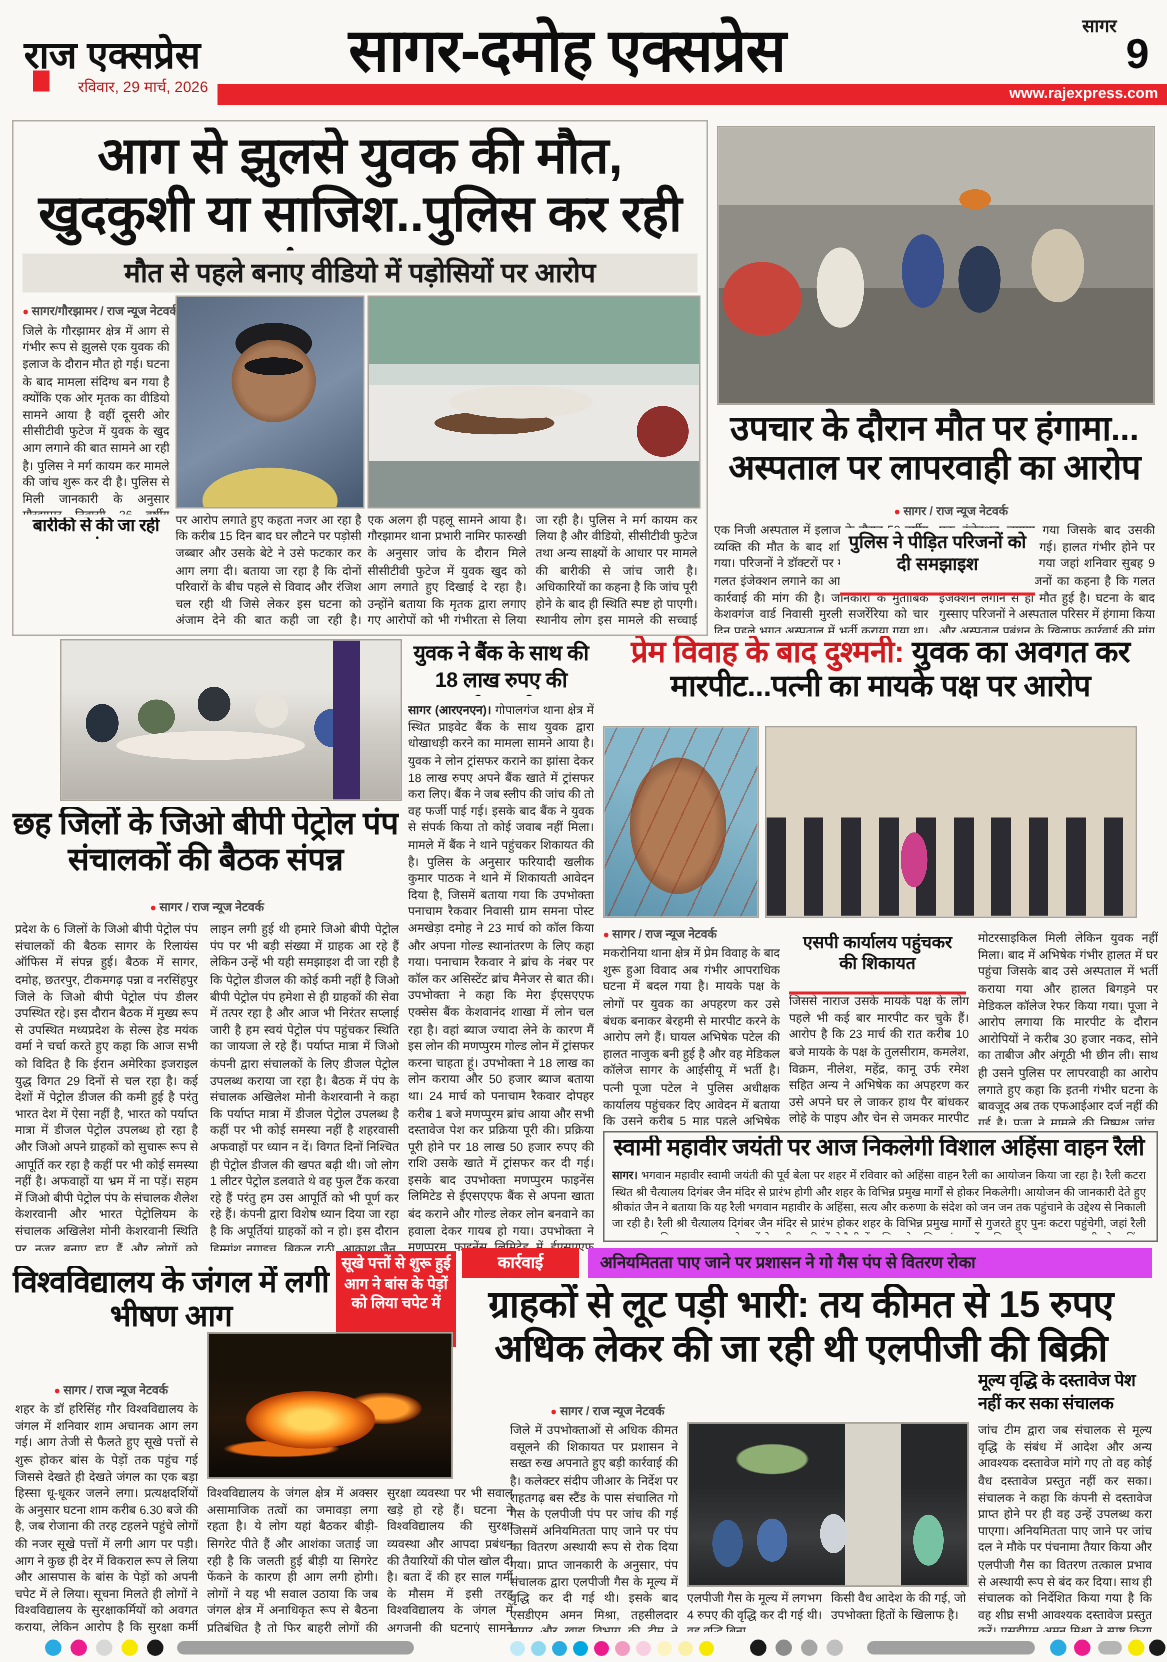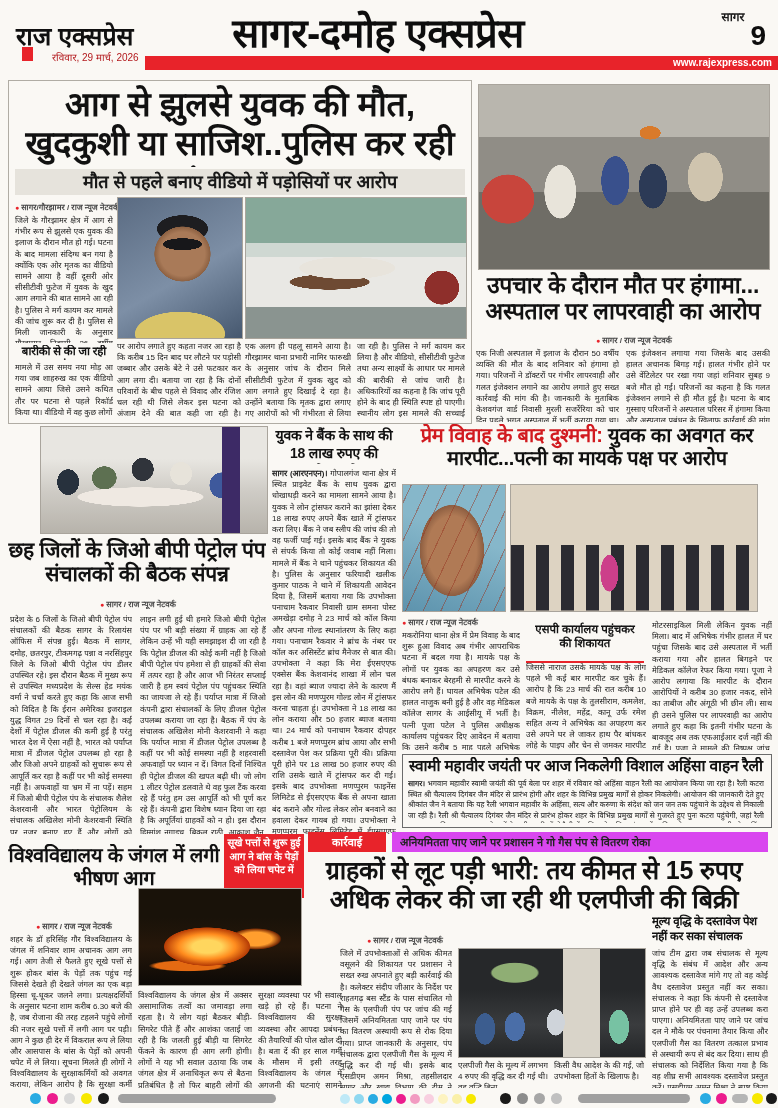--- a/index.html
+++ b/index.html
@@ -85,34 +85,34 @@
       <div class="abs" style="right:6px;top:1px;width:200px;text-align:right;font-size:10px;font-weight:700;color:#ffffff;">www.rajexpress.com</div>
     </div>
   </div>
 
   <div class="abs" style="left:8px;top:80px;width:462px;height:342px;border:1px solid #b0aca4;">
     <div class="abs hl" style="left:6px;top:4px;width:450px;height:82px;font-size:34px;text-align:center;">आग से झुलसे युवक की मौत, खुदकुशी या साजिश..पुलिस कर रही जांच पड़ताल</div>
     <div class="abs grayband" style="left:6px;top:88px;width:450px;height:26px;font-size:18px;line-height:26px;">मौत से पहले बनाए वीडियो में पड़ोसियों पर आरोप</div>
     <div class="abs byline" style="left:6px;top:120px;width:140px;">सागर/गौरझामर / राज न्यूज नेटवर्क</div>
     <div class="abs body" style="left:6px;top:134px;width:98px;height:128px;">जिले के गौरझामर क्षेत्र में आग से गंभीर रूप से झुलसे एक युवक की इलाज के दौरान मौत हो गई। घटना के बाद मामला संदिग्ध बन गया है क्योंकि एक ओर मृतक का वीडियो सामने आया है वहीं दूसरी ओर सीसीटीवी फुटेज में युवक के खुद आग लगाने की बात सामने आ रही है। पुलिस ने मर्ग कायम कर मामले की जांच शुरू कर दी है। पुलिस से मिली जानकारी के अनुसार गौरझामर निवासी 26 वर्षीय शाहरुख पिता फरीद खान 26 मार्च की रात आग से बुरी तरह झुलस गया था। परिजन उसे तत्काल गंभीर हालत में बुंदेलखंड मेडिकल कॉलेज लेकर पहुंचे जहां इलाज के दौरान शुक्रवार रात उसकी मौत हो गई। शनिवार को पोस्टमार्टम के बाद शव परिजनों को सौंप दिया गया।</div>
     <div class="abs hl" style="left:6px;top:264px;width:98px;height:15px;font-size:11.5px;text-align:center;">बारीकी से की जा रही जांच</div>
-    <div class="abs body" style="left:6px;top:281px;width:98px;height:56px;">मामले में उस समय नया मोड़ आ गया जब शाहरुख का एक वीडियो सामने आया जिसे उसने कथित तौर पर घटना से पहले रिकॉर्ड किया था। वीडियो में वह कुछ लोगों</div>
     <div class="abs ph ph-portrait" style="left:108px;top:116px;width:124px;height:140px;"></div>
     <div class="abs ph ph-bed" style="left:236px;top:116px;width:220px;height:140px;"></div>
     <div class="abs body" style="left:108px;top:260px;width:124px;height:78px;">पर आरोप लगाते हुए कहता नजर आ रहा है कि करीब 15 दिन बाद घर लौटने पर पड़ोसी जब्बार और उसके बेटे ने उसे फटकार कर आग लगा दी। बताया जा रहा है कि दोनों परिवारों के बीच पहले से विवाद और रंजिश चल रही थी जिसे लेकर इस घटना को अंजाम देने की बात कही जा रही है। हालांकि पुलिस की शुरुआती जांच में</div>
     <div class="abs body" style="left:236px;top:260px;width:106px;height:78px;">एक अलग ही पहलू सामने आया है। गौरझामर थाना प्रभारी नामिर फारुखी के अनुसार जांच के दौरान मिले सीसीटीवी फुटेज में युवक खुद को आग लगाते हुए दिखाई दे रहा है। उन्होंने बताया कि मृतक द्वारा लगाए गए आरोपों को भी गंभीरता से लिया जा रहा है लेकिन फिलहाल सभी साक्ष्यों के आधार पर हर एंगल से जांच की</div>
     <div class="abs body" style="left:348px;top:260px;width:108px;height:78px;">जा रही है। पुलिस ने मर्ग कायम कर लिया है और वीडियो, सीसीटीवी फुटेज तथा अन्य साक्ष्यों के आधार पर मामले की बारीकी से जांच जारी है। अधिकारियों का कहना है कि जांच पूरी होने के बाद ही स्थिति स्पष्ट हो पाएगी। स्थानीय लोग इस मामले की सच्चाई सामने आने का इंतजार कर रहे हैं। वहीं परिजन भी न्याय की मांग कर रहे हैं।</div>
   </div>
 
   <div class="abs" style="left:474px;top:80px;width:298px;height:342px;">
     <div class="abs ph ph-stretcher" style="left:4px;top:4px;width:290px;height:184px;"></div>
     <div class="abs hl" style="left:2px;top:192px;width:294px;height:58px;font-size:23px;text-align:center;">उपचार के दौरान मौत पर हंगामा... अस्पताल पर लापरवाही का आरोप</div>
     <div class="abs byline" style="left:90px;top:254px;width:140px;text-align:center;">सागर / राज न्यूज नेटवर्क</div>
     <div class="abs body" style="left:2px;top:268px;width:143px;height:74px;">एक निजी अस्पताल में इलाज के दौरान 50 वर्षीय व्यक्ति की मौत के बाद शनिवार को हंगामा हो गया। परिजनों ने डॉक्टरों पर गंभीर लापरवाही और गलत इंजेक्शन लगाने का आरोप लगाते हुए सख्त कार्रवाई की मांग की है। जानकारी के मुताबिक केशवगंज वार्ड निवासी मुरली सजर्रेरिया को चार दिन पहले भगत अस्पताल में भर्ती कराया गया था। परिजनों के मुताबिक उन्हें हाथ-पैर और सिर में झुनझुनी की शिकायत थी जिस पर डॉक्टरों ने ब्रेन हेमरेज की आशंका जताई थी। आरोप है कि डॉक्टरों ने ऑपरेशन की सलाह देते हुए करीब 7 लाख रुपए खर्च बताया। इसी दौरान देर रात इलाज के बीच मरीज को</div>
     <div class="abs body" style="left:152px;top:268px;width:144px;height:74px;">एक इंजेक्शन लगाया गया जिसके बाद उसकी हालत अचानक बिगड़ गई। हालत गंभीर होने पर उसे वेंटिलेटर पर रखा गया जहां शनिवार सुबह 9 बजे मौत हो गई। परिजनों का कहना है कि गलत इंजेक्शन लगाने से ही मौत हुई है। घटना के बाद गुस्साए परिजनों ने अस्पताल परिसर में हंगामा किया और अस्पताल प्रबंधन के खिलाफ कार्रवाई की मांग की। मृतक मुरली सजर्रेरिया टेंट हाउस का काम करते थे और परिवार के इकलौते कमाने वाले सदस्य थे। उनके छोटे-छोटे बच्चे हैं, जिससे परिवार पर दुखों का पहाड़ टूट पड़ा है। सूचना मिलते ही सिविल लाइन थाना पुलिस मौके पर पहुंची और परिजनों को समझाइश देकर स्थिति को नियंत्रित किया। फिलहाल पुलिस पूरे मामले की जांच कर रही है।</div>
+    <div class="abs pull" style="left:86px;top:272px;width:126px;height:36px;">पुलिस ने पीड़ित परिजनों को दी समझाइश</div>
   </div>
 
   <div class="abs" style="left:8px;top:424px;width:260px;height:412px;">
     <div class="abs ph ph-meeting" style="left:32px;top:2px;width:226px;height:106px;"></div>
     <div class="abs hl" style="left:0px;top:114px;width:258px;height:56px;font-size:21px;text-align:center;">छह जिलों के जिओ बीपी पेट्रोल पंप संचालकों की बैठक संपन्न</div>
     <div class="abs byline" style="left:60px;top:174px;width:140px;text-align:center;">सागर / राज न्यूज नेटवर्क</div>
     <div class="abs body" style="left:2px;top:190px;width:122px;height:220px;">प्रदेश के 6 जिलों के जिओ बीपी पेट्रोल पंप संचालकों की बैठक सागर के रिलायंस ऑफिस में संपन्न हुई। बैठक में सागर, दमोह, छतरपुर, टीकमगढ़ पन्ना व नरसिंहपुर जिले के जिओ बीपी पेट्रोल पंप डीलर उपस्थित रहे। इस दौरान बैठक में मुख्य रूप से उपस्थित मध्यप्रदेश के सेल्स हेड मयंक वर्मा ने चर्चा करते हुए कहा कि आज सभी को विदित है कि ईरान अमेरिका इजराइल युद्ध विगत 29 दिनों से चल रहा है। कई देशों में पेट्रोल डीजल की कमी हुई है परंतु भारत देश में ऐसा नहीं है, भारत को पर्याप्त मात्रा में डीजल पेट्रोल उपलब्ध हो रहा है और जिओ अपने ग्राहकों को सुचारू रूप से आपूर्ति कर रहा है कहीं पर भी कोई समस्या नहीं है। अफवाहों या भ्रम में ना पड़ें। सहम में जिओ बीपी पेट्रोल पंप के संचालक शैलेश केशरवानी और भारत पेट्रोलियम के संचालक अखिलेश मोनी केशरवानी स्थिति पर नजर बनाए हुए हैं और लोगों को जागरूक भी कर रहे हैं ऐसे ही अन्य शहरों में भी हमारे जिओ बीपी के संचालक पेट्रोल डीजल की कमी ना हो और हमारे ग्राहकों को परेशान ना होना पड़े इसके लिए कार्य कर रहे हैं। प्रदेश में डीजल पेट्रोल की कमी नहीं होगी मैं हमारे ग्राहकों को भरोसा दिलाता हूं। इस अवसर</div>
     <div class="abs body" style="left:132px;top:190px;width:126px;height:220px;">लाइन लगी हुई थी हमारे जिओ बीपी पेट्रोल पंप पर भी बड़ी संख्या में ग्राहक आ रहे हैं लेकिन उन्हें भी यही समझाइश दी जा रही है कि पेट्रोल डीजल की कोई कमी नहीं है जिओ बीपी पेट्रोल पंप हमेशा से ही ग्राहकों की सेवा में तत्पर रहा है और आज भी निरंतर सप्लाई जारी है हम स्वयं पेट्रोल पंप पहुंचकर स्थिति का जायजा ले रहे हैं। पर्याप्त मात्रा में जिओ कंपनी द्वारा संचालकों के लिए डीजल पेट्रोल उपलब्ध कराया जा रहा है। बैठक में पंप के संचालक अखिलेश मोनी केशरवानी ने कहा कि पर्याप्त मात्रा में डीजल पेट्रोल उपलब्ध है कहीं पर भी कोई समस्या नहीं है शहरवासी अफवाहों पर ध्यान न दें। विगत दिनों निश्चित ही पेट्रोल डीजल की खपत बढ़ी थी। जो लोग 1 लीटर पेट्रोल डलवाते थे वह फुल टैंक करवा रहे हैं परंतु हम उस आपूर्ति को भी पूर्ण कर रहे हैं। कंपनी द्वारा विशेष ध्यान दिया जा रहा है कि अपूर्तियां ग्राहकों को न हो। इस दौरान हिम्मांशु नगाइच, बिकुल राठी, आकाश जैन, नीरज चांदवानी, लिपुल जैन रहली, प्रणव जायसवाल टीकमगढ़, विमल जैन दमोह, अभिलाष श्रीकलश छतरपुर, महेंद्र रजक हिंडोरिया, डीके चौरसिया महाराजपुर आदि मौजूद रहे।</div>
   </div>
 

